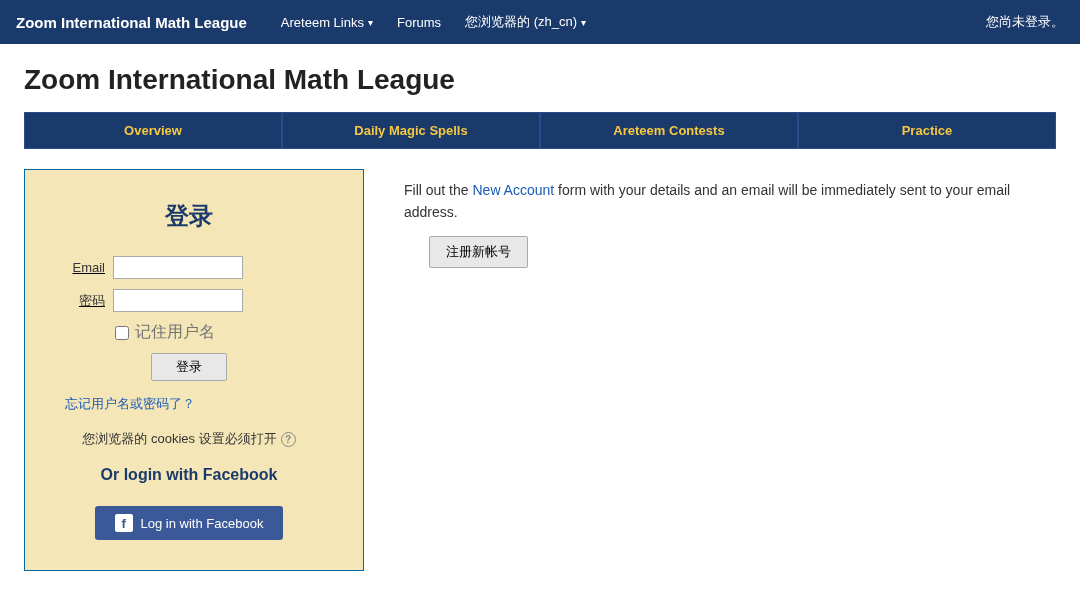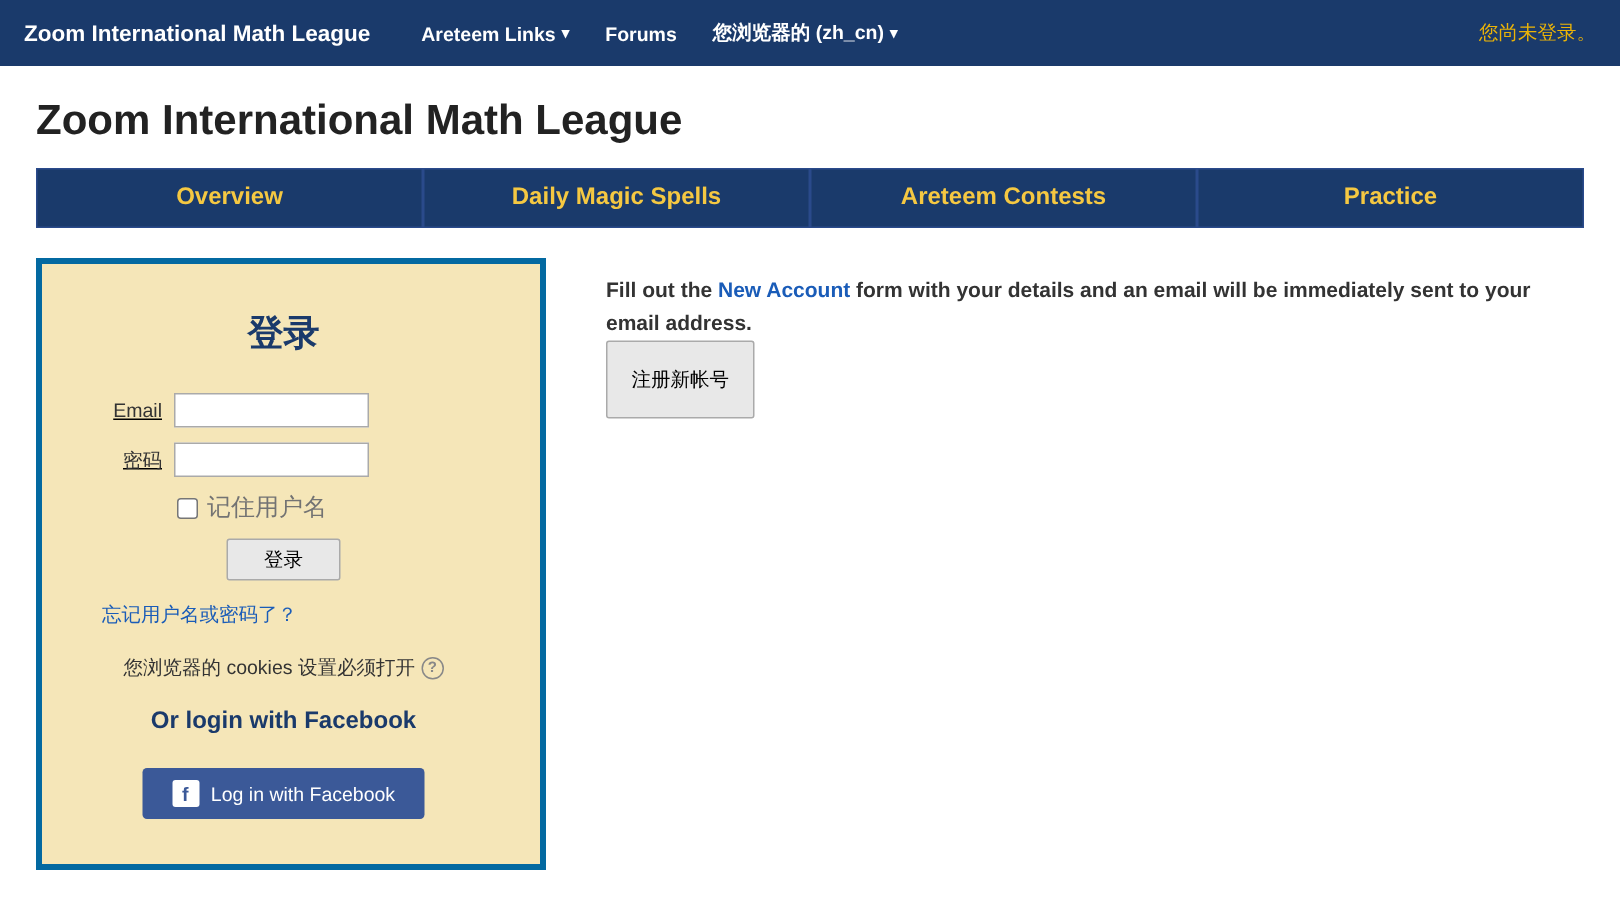--- a/index.html
+++ b/index.html
@@ -29,25 +29,24 @@
     }
     .top-nav-link {
       color: white;
       text-decoration: none;
       padding: 6px 10px;
       font-size: 13px;
       display: flex;
       align-items: center;
       gap: 4px;
       cursor: pointer;
-      font-weight: bold;
     }
     .dropdown-arrow { font-size: 10px; }
     .top-nav-right {
-      color: #eab308;
+      color: #ffffff;
       font-size: 13px;
       margin-left: auto;
     }
 
     
     .page-content {
       background: white;
       min-height: 566px;
       padding: 20px 24px;
     }
@@ -63,39 +62,39 @@
     .tab-bar {
       display: flex;
       gap: 0;
       margin-bottom: 20px;
     }
     .tab-item {
       background: #1a3a6b;
       color: #f5c842;
       padding: 10px 20px;
       font-weight: bold;
-      font-size: 16px;
+      font-size: 13px;
       cursor: pointer;
       border: 1px solid #2a4a8b;
       flex: 1;
       text-align: center;
       white-space: nowrap;
     }
 
     
     .main-area {
       display: flex;
       gap: 40px;
       align-items: flex-start;
     }
 
     
     .login-box {
       background: #f5e6b8;
-      border: 4px solid #0369a1;
+      border: 1px solid #0369a1;
       padding: 30px 50px 30px 40px;
       min-width: 340px;
       max-width: 380px;
       flex-shrink: 0;
     }
     .login-title {
       font-size: 24px;
       font-weight: bold;
       color: #1a3a6b;
       text-align: center;
@@ -217,35 +216,35 @@
     }
 
     
     .right-panel {
       flex: 1;
       padding-top: 10px;
     }
     .right-panel-text {
       font-size: 14px;
       color: #333;
-      margin-bottom: 0;
+      margin-bottom: 12px;
       line-height: 1.6;
-      font-weight: bold;
     }
     .right-panel-text a {
       color: #1a5cb8;
       text-decoration: none;
     }
     .register-btn {
       border: 1px solid #aaa;
       background: #e8e8e8;
-      padding: 16px 16px;
+      padding: 6px 16px;
       font-size: 13px;
       cursor: pointer;
       border-radius: 2px;
+      margin-left: 25px;
     }
 
     .page-wrapper {
       position: relative;
       min-height: 566px;
     }
   </style>
 </head>
 <body>
 

